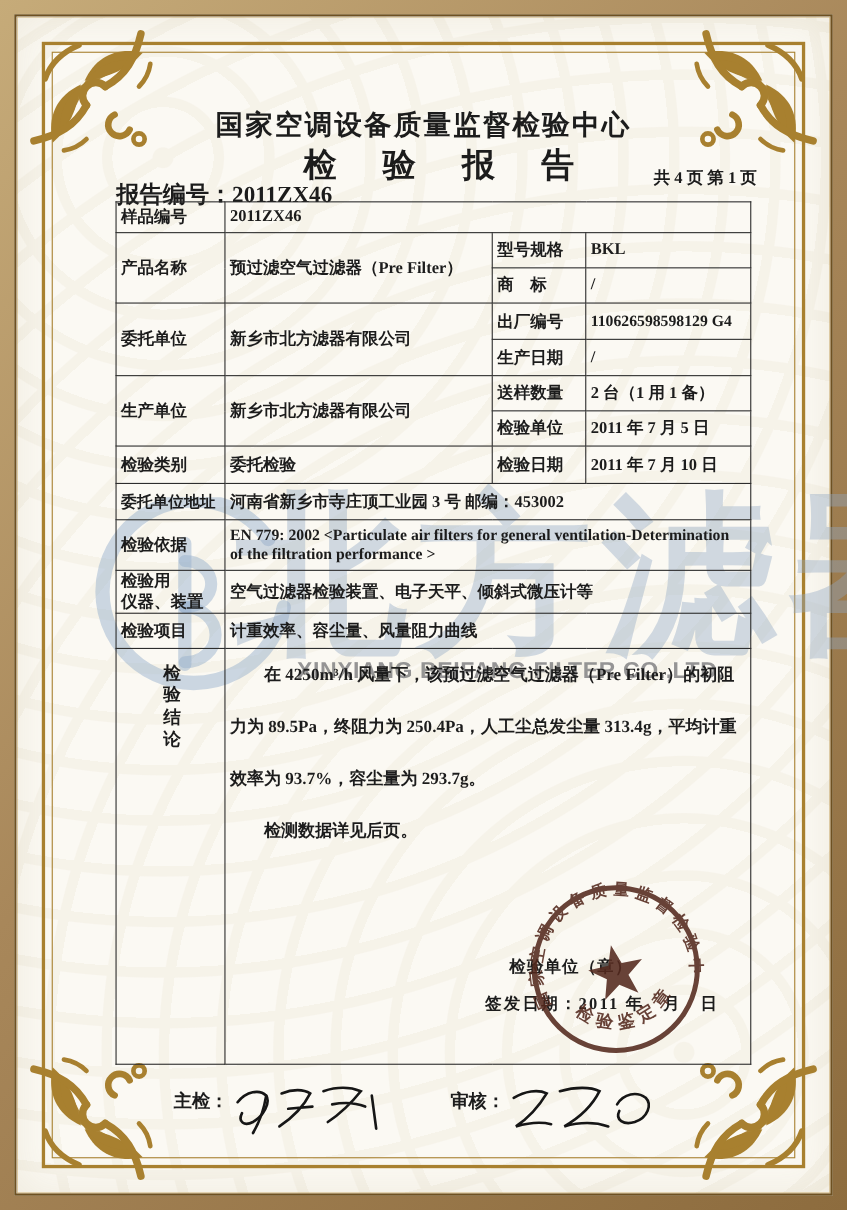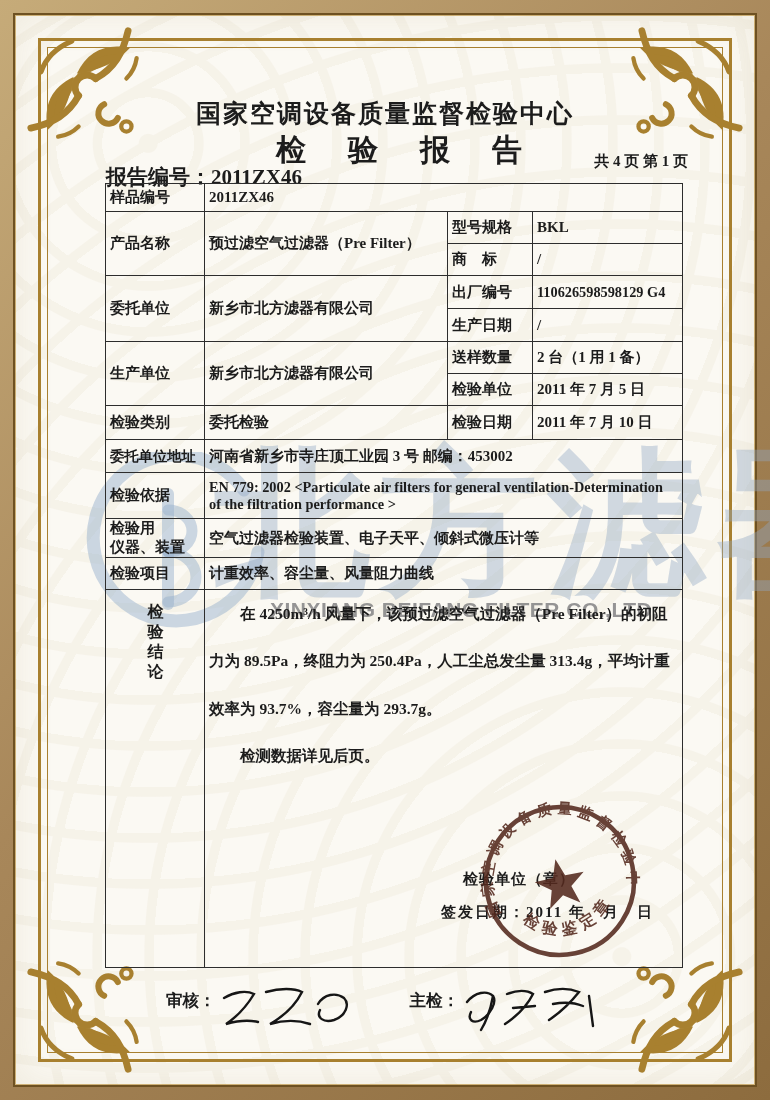--- a/index.html
+++ b/index.html
@@ -223,34 +223,34 @@
       <path id="arcT" d="M 16 100 A 67 67 0 1 1 144 100" fill="none"></path>
       <path id="arcB" d="M 30 103 A 57 57 0 0 0 130 103" fill="none"></path>
     </defs>
     <text font-size="14.5" font-weight="bold"><textPath href="#arcT" textLength="268">国家空调设备质量监督检验中心</textPath></text>
     <text font-size="15.5" font-weight="bold"><textPath href="#arcB" startOffset="10" textLength="100">检验鉴定章</textPath></text>
     <polygon points="80,58 86.1,75.6 104.7,76 89.9,87.2 95.3,105 80,94.4 64.7,105 70.1,87.2 55.3,76 73.9,75.6"></polygon>
   </g>
 </svg>
 
 <div class="sig-row">
-  <div class="sig-group g2">
-    <span class="sig-label">审核：</span>
-    <svg class="sig-ink" width="140" height="52" viewBox="0 0 140 52">
-      <g fill="none" stroke="#161616" stroke-width="2.4" stroke-linecap="round">
-        <path d="M6 16 C16 10 28 8 36 12 C30 22 20 34 8 42 C22 38 32 38 40 40"></path>
-        <path d="M48 10 C62 6 76 6 84 10 C78 22 66 34 52 42 C66 38 80 38 92 42"></path>
-        <path d="M100 22 C106 12 118 10 126 16 C132 22 128 34 116 38 C106 41 98 36 102 28"></path>
-      </g>
-    </svg>
-  </div>
   <div class="sig-group g3">
     <span class="sig-label">主检：</span>
     <svg class="sig-ink" width="140" height="52" viewBox="0 0 140 52">
       <g fill="none" stroke="#161616" stroke-width="2.4" stroke-linecap="round">
         <path d="M6 20 C14 10 26 8 32 14 C36 20 30 32 20 38 C12 42 6 38 10 30"></path>
         <path d="M32 14 C30 26 26 38 20 48"></path>
         <path d="M46 12 C56 8 66 8 72 12 C66 24 56 34 44 42 M52 26 L74 24"></path>
         <path d="M84 10 C96 6 108 6 118 10 C110 20 100 30 88 38 M92 22 C102 20 112 20 122 24 M128 14 L132 44"></path>
       </g>
     </svg>
   </div>
+  <div class="sig-group g2">
+    <span class="sig-label">审核：</span>
+    <svg class="sig-ink" width="140" height="52" viewBox="0 0 140 52">
+      <g fill="none" stroke="#161616" stroke-width="2.4" stroke-linecap="round">
+        <path d="M6 16 C16 10 28 8 36 12 C30 22 20 34 8 42 C22 38 32 38 40 40"></path>
+        <path d="M48 10 C62 6 76 6 84 10 C78 22 66 34 52 42 C66 38 80 38 92 42"></path>
+        <path d="M100 22 C106 12 118 10 126 16 C132 22 128 34 116 38 C106 41 98 36 102 28"></path>
+      </g>
+    </svg>
+  </div>
 </div>
 
 </body></html>

